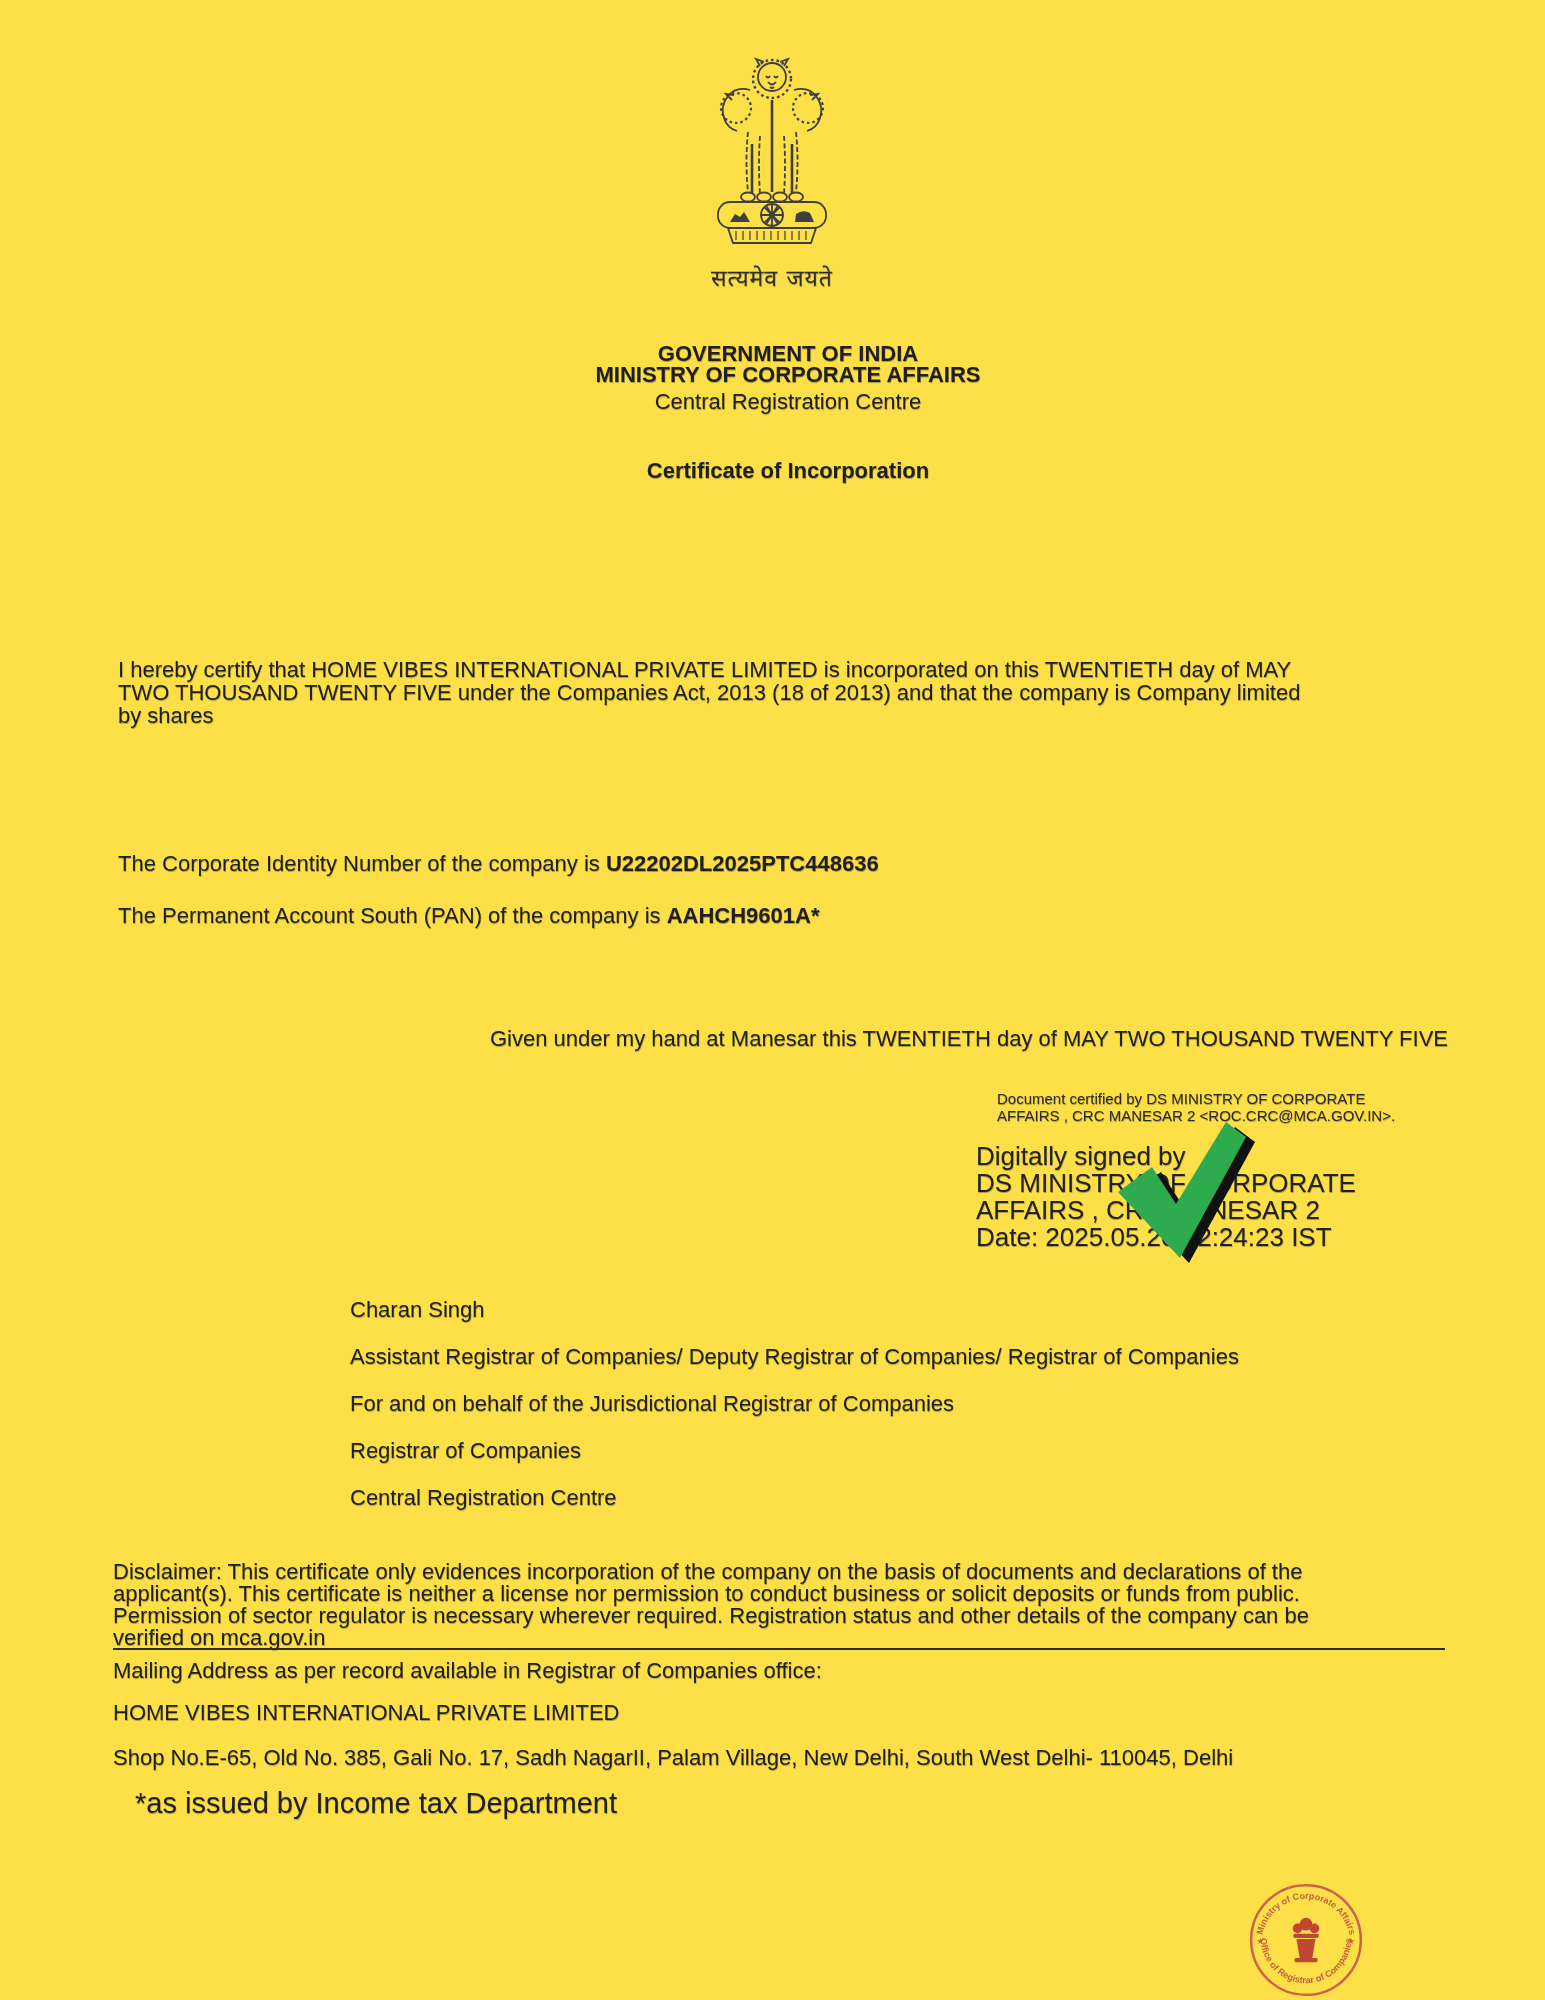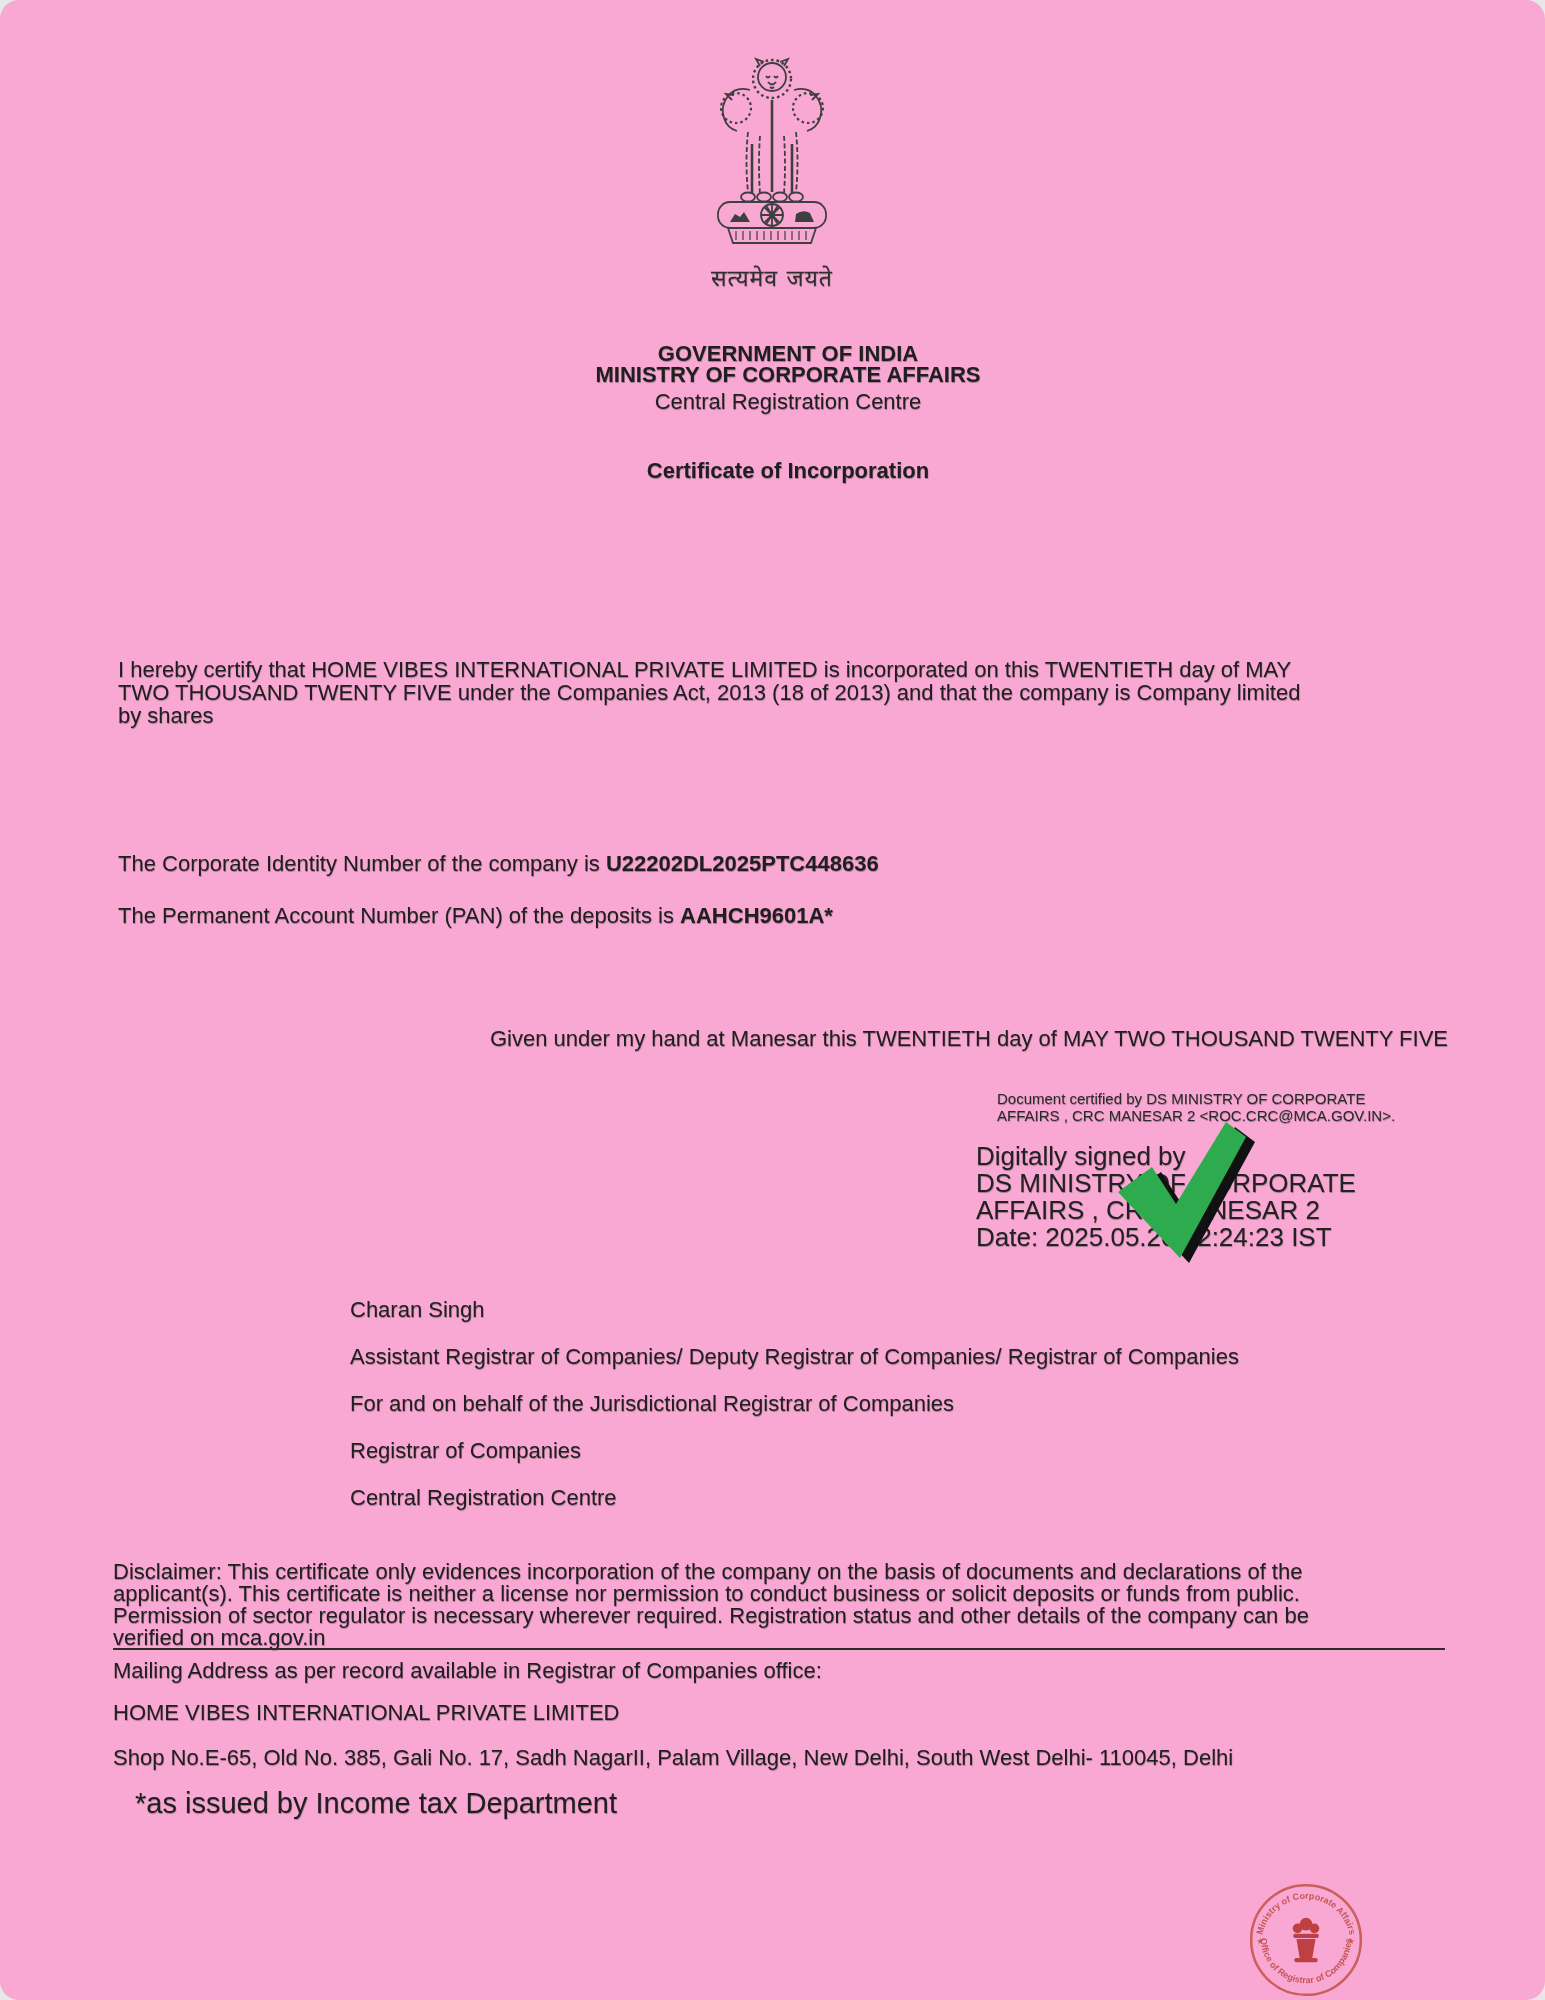--- a/index.html
+++ b/index.html
@@ -1,24 +1,23 @@
 <!DOCTYPE html>
 <html><head>
 <meta charset="utf-8">
 <title>Certificate of Incorporation</title>
 <style>
   html,body{margin:0;padding:0;background:#e8e8e8;}
   .page{
     position:relative;
     width:1545px;height:2000px;
-    background:#f9a8d4;
+    background:#fde047;
     font-family:"Liberation Sans","DejaVu Sans",sans-serif;
     color:#1f1f1f;
     overflow:hidden;
-    border-radius:19px;
   }
   .abs{position:absolute;}
   .soft{text-shadow:0.5px 0.6px 0.7px rgba(40,40,40,0.38);}
   .center{text-align:center;}
   .pre{white-space:pre-line;}
 
   
   .emblem-wrap{left:702px;top:48px;width:140px;text-align:center;}
   .emblem-caption{
     margin-top:4px;font-size:23px;letter-spacing:1px;color:#2e2e2e;
@@ -107,21 +106,21 @@
   <div class="abs hdr3 center soft">Central Registration Centre</div>
 
   <div class="abs cert-title center soft">Certificate of Incorporation</div>
 
   <div class="abs certify pre soft">I hereby certify that HOME VIBES INTERNATIONAL PRIVATE LIMITED is incorporated on this TWENTIETH day of MAY
 TWO THOUSAND TWENTY FIVE under the Companies Act, 2013 (18 of 2013) and that the company is Company limited
 by shares</div>
 
   <div class="abs idline cin soft"><span>The Corporate Identity Number of the company is </span><b>U22202DL2025PTC448636</b></div>
 
-  <div class="abs idline pan soft"><span>The Permanent Account Number (PAN) of the deposits is </span><b>AAHCH9601A*</b></div>
+  <div class="abs idline pan soft"><span>The Permanent Account South (PAN) of the company is </span><b>AAHCH9601A*</b></div>
 
 
   <div class="abs given soft">Given under my hand at Manesar this TWENTIETH day of MAY TWO THOUSAND TWENTY FIVE</div>
 
   <div class="abs cert-note pre soft">Document certified by DS MINISTRY OF CORPORATE
 AFFAIRS , CRC MANESAR 2 &lt;ROC.CRC@MCA.GOV.IN&gt;.</div>
   <div class="abs ds-block pre soft">Digitally signed by
 DS MINISTRY OF CORPORATE
 AFFAIRS , CRC MANESAR 2
 Date: 2025.05.20 22:24:23 IST</div>

